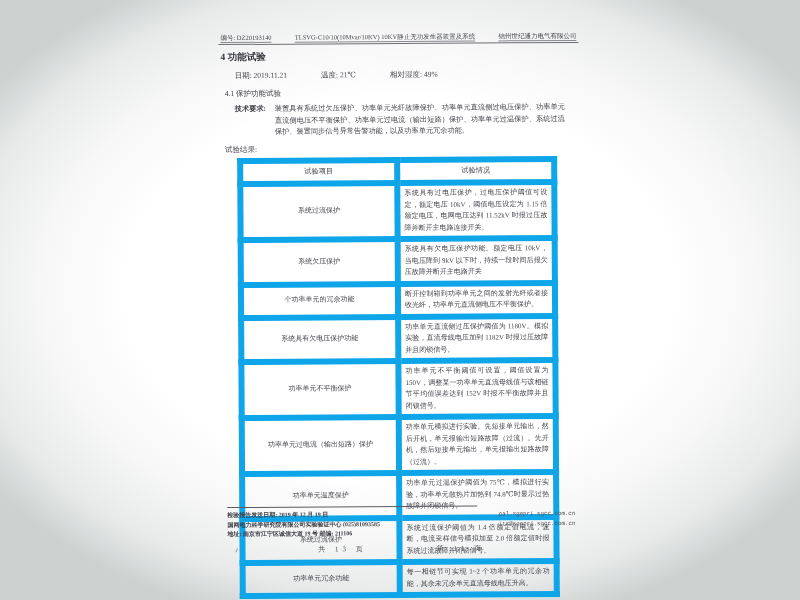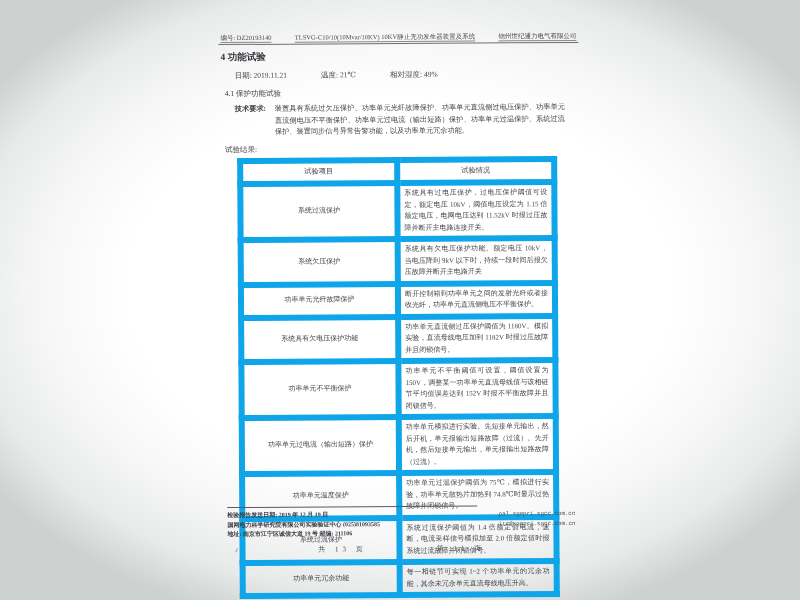--- a/index.html
+++ b/index.html
@@ -103,21 +103,21 @@
     </tr>
     <tr>
       <td class="item">系统过流保护</td>
       <td class="detail">系统具有过电压保护，过电压保护阈值可设定，额定电压 10kV，阈值电压设定为 1.15 倍额定电压，电网电压达到 11.52kV 时报过压故障并断开主电路连接开关。</td>
     </tr>
     <tr>
       <td class="item">系统欠压保护</td>
       <td class="detail">系统具有欠电压保护功能。额定电压 10kV，当电压降到 9kV 以下时，持续一段时间后报欠压故障并断开主电路开关</td>
     </tr>
     <tr>
-      <td class="item">功率单元光纤故障保护</td>
+      <td class="item">个功率单元的冗余功能</td>
       <td class="detail">断开控制箱到功率单元之间的发射光纤或者接收光纤，功率单元直流侧电压不平衡保护。</td>
     </tr>
     <tr>
       <td class="item">系统具有欠电压保护功能</td>
       <td class="detail">功率单元直流侧过压保护阈值为 1180V。模拟实验，直流母线电压加到 1182V 时报过压故障并且闭锁信号。</td>
     </tr>
     <tr>
       <td class="item">功率单元不平衡保护</td>
       <td class="detail">功率单元不平衡阈值可设置，阈值设置为 150V，调整某一功率单元直流母线值与该相链节平均值误差达到 152V 时报不平衡故障并且闭锁信号。</td>
     </tr>

